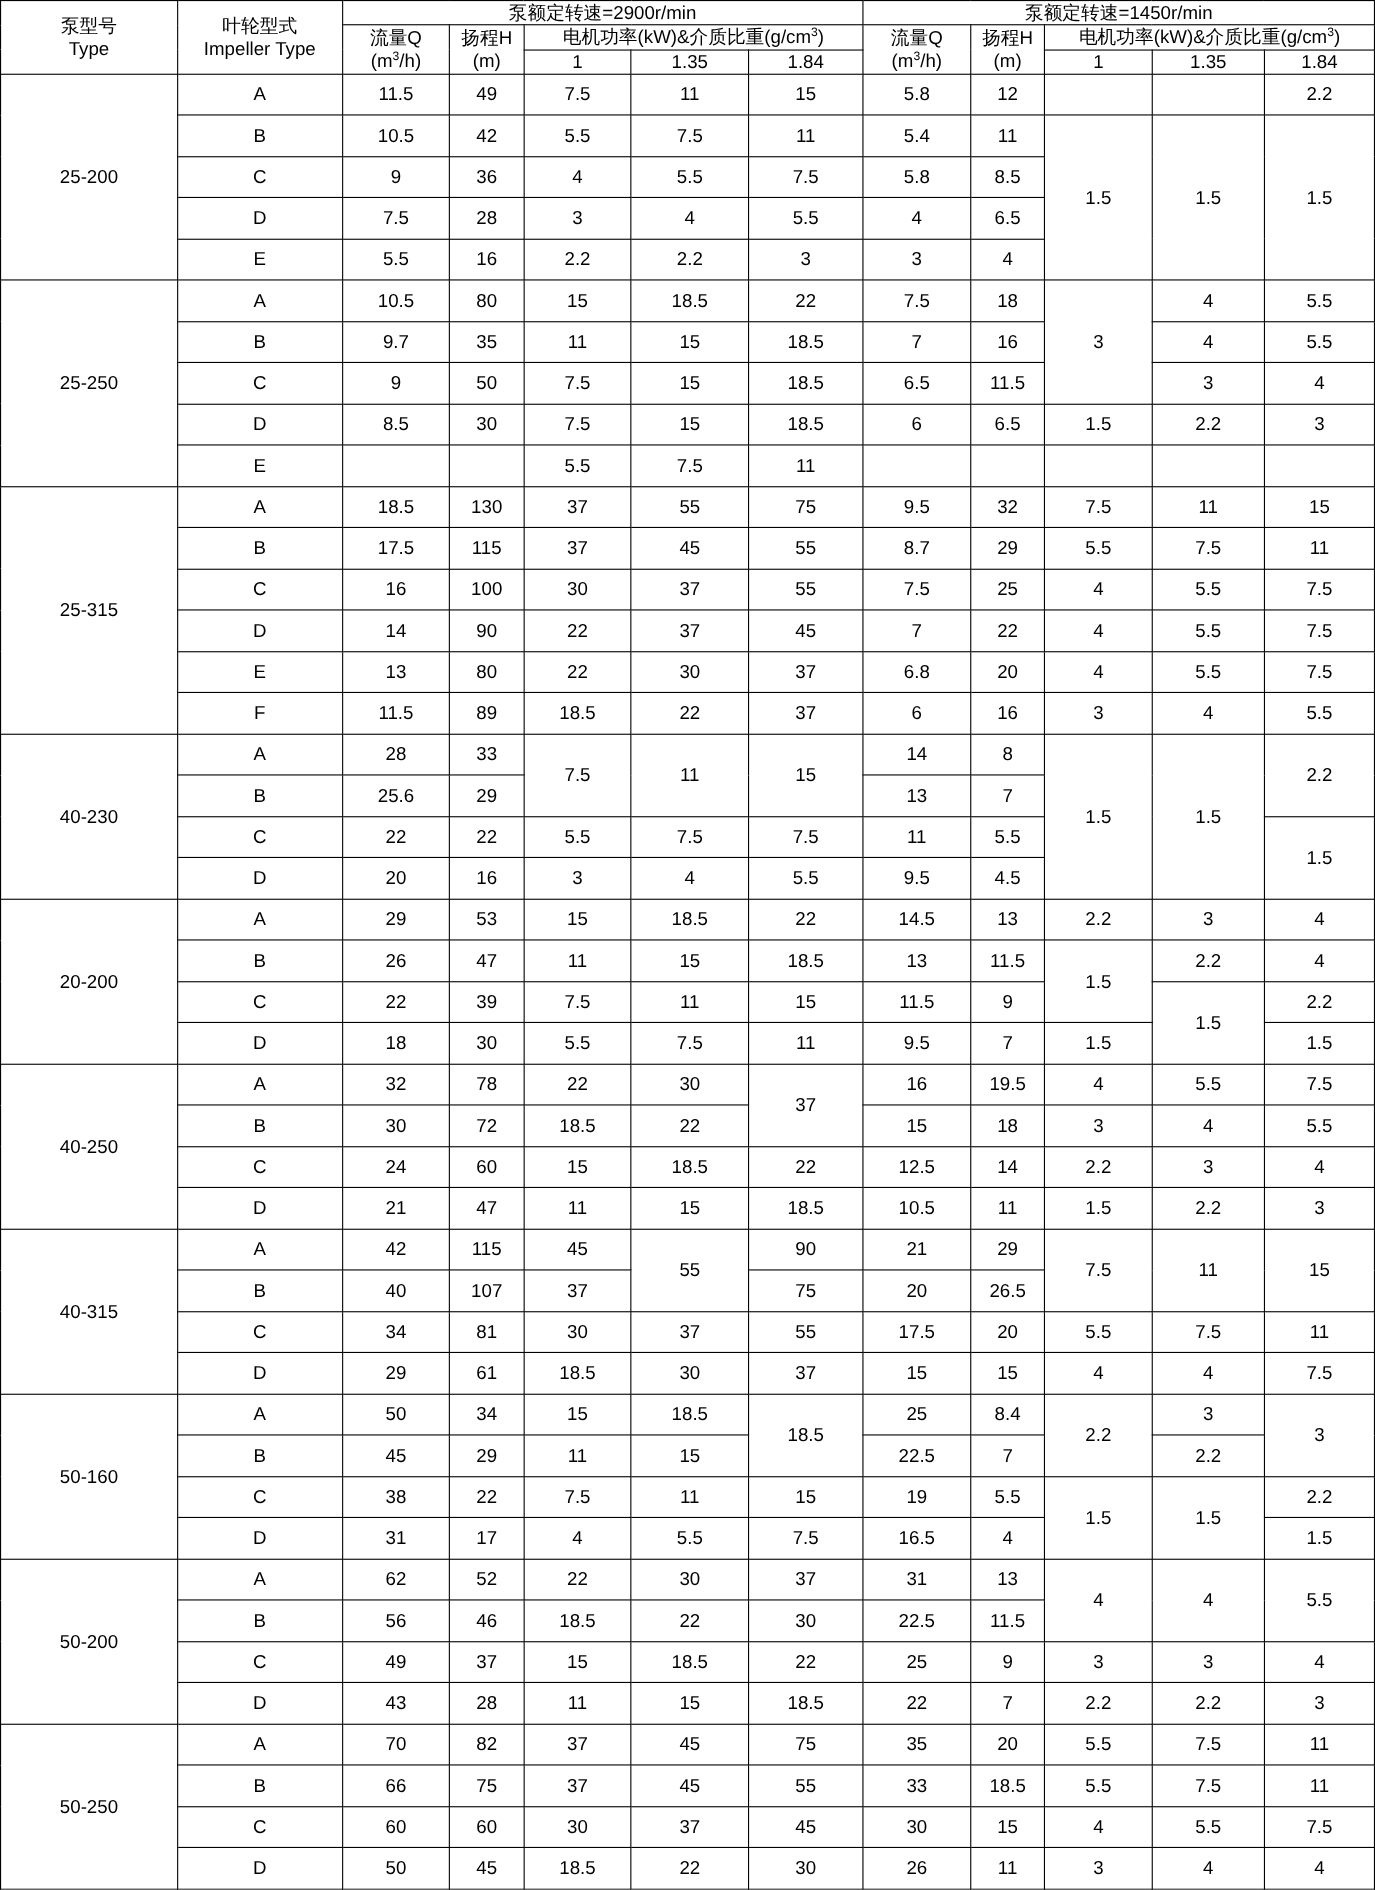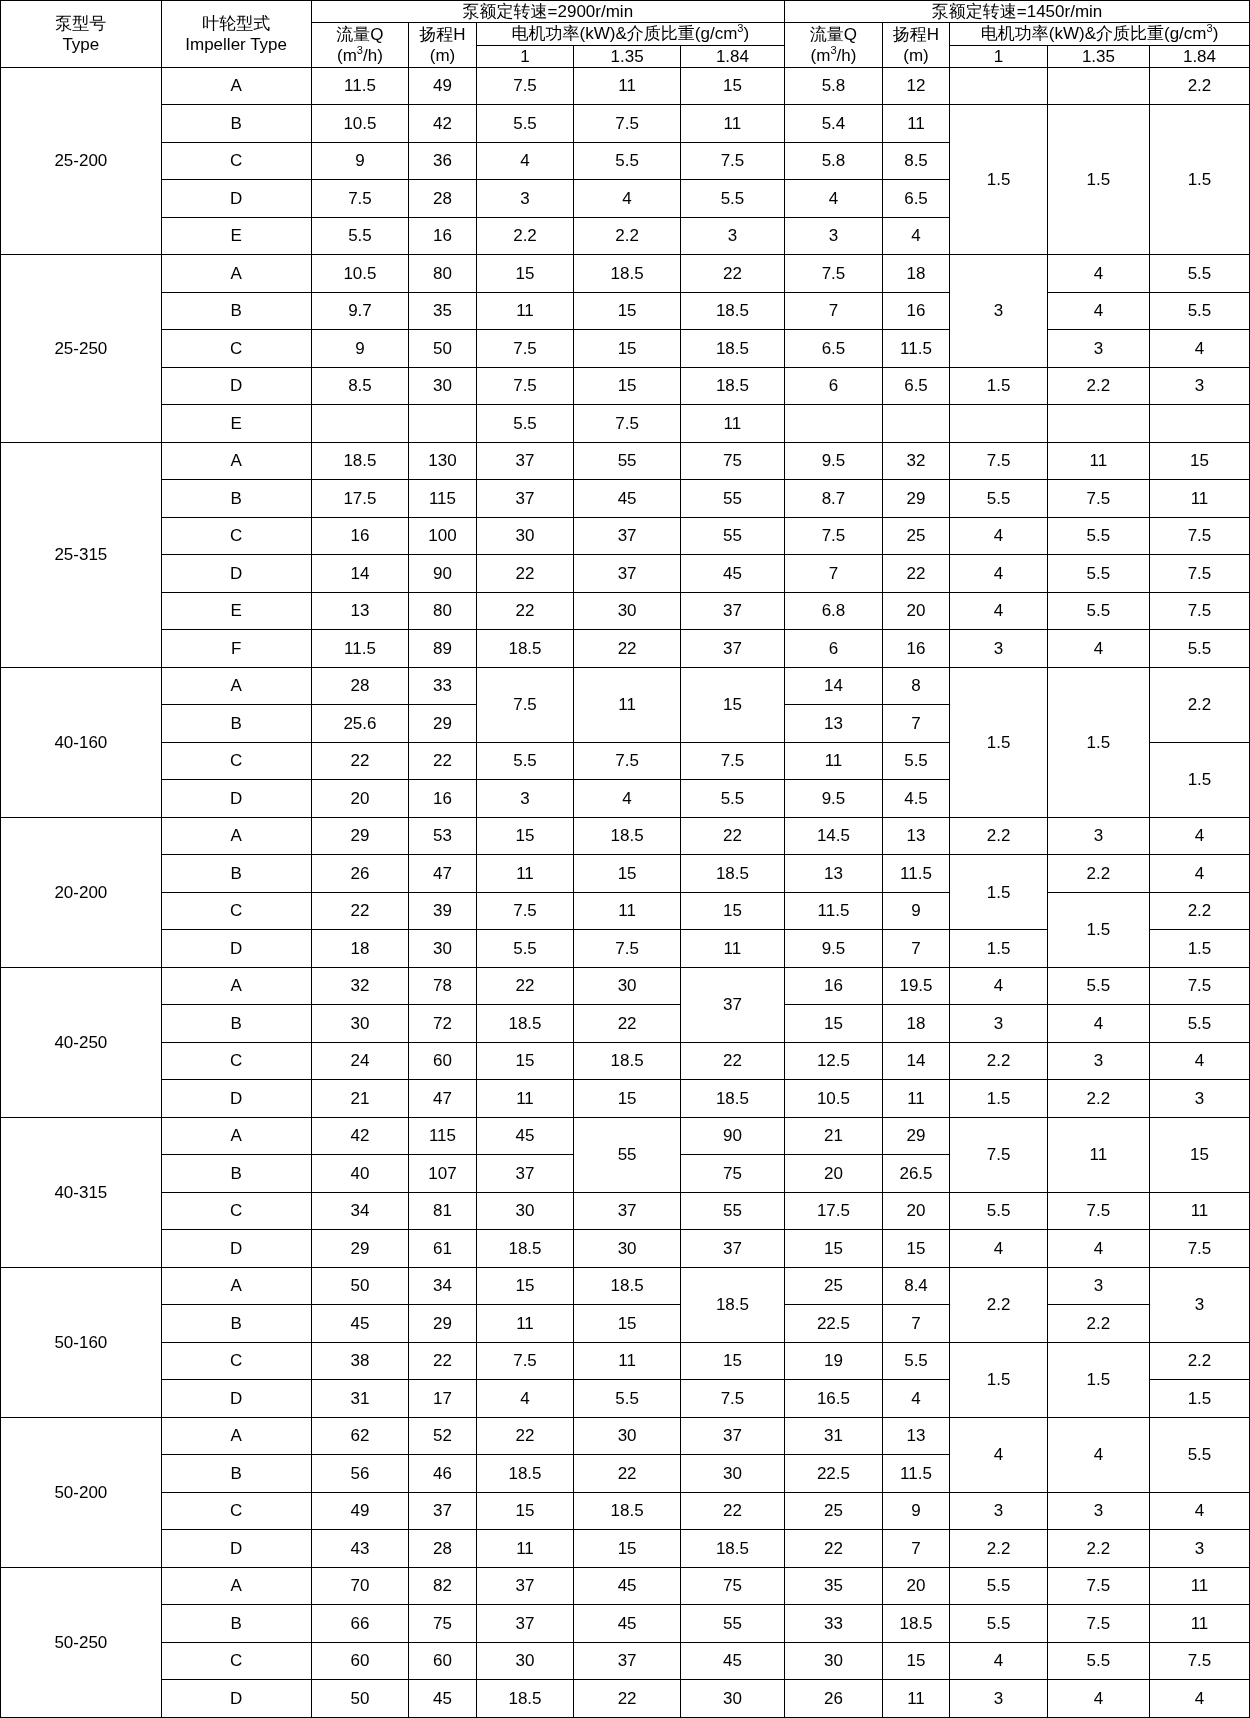--- a/index.html
+++ b/index.html
@@ -332,21 +332,21 @@
           <td class="val">18.5</td>
           <td class="val">22</td>
           <td class="val">37</td>
           <td class="val">6</td>
           <td class="val">16</td>
           <td class="val">3</td>
           <td class="val">4</td>
           <td class="val">5.5</td>
         </tr>
         <tr>
-          <td rowspan="4" class="type-cell">40-160</td>
+          <td rowspan="4" class="type-cell">40-230</td>
           <td class="imp-cell">A</td>
           <td class="val">28</td>
           <td class="val">33</td>
           <td class="val" rowspan="2">7.5</td>
           <td class="val" rowspan="2">11</td>
           <td class="val" rowspan="2">15</td>
           <td class="val">14</td>
           <td class="val">8</td>
           <td class="val" rowspan="4">1.5</td>
           <td class="val" rowspan="4">1.5</td>

